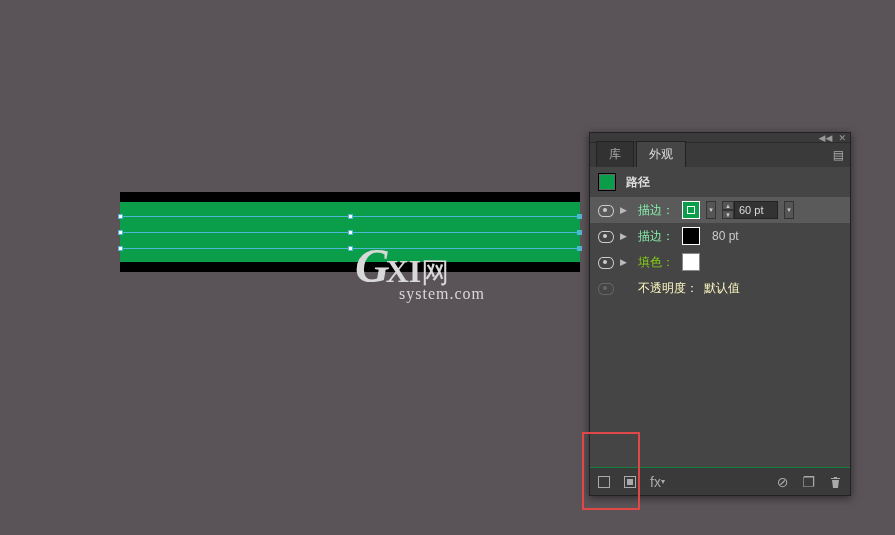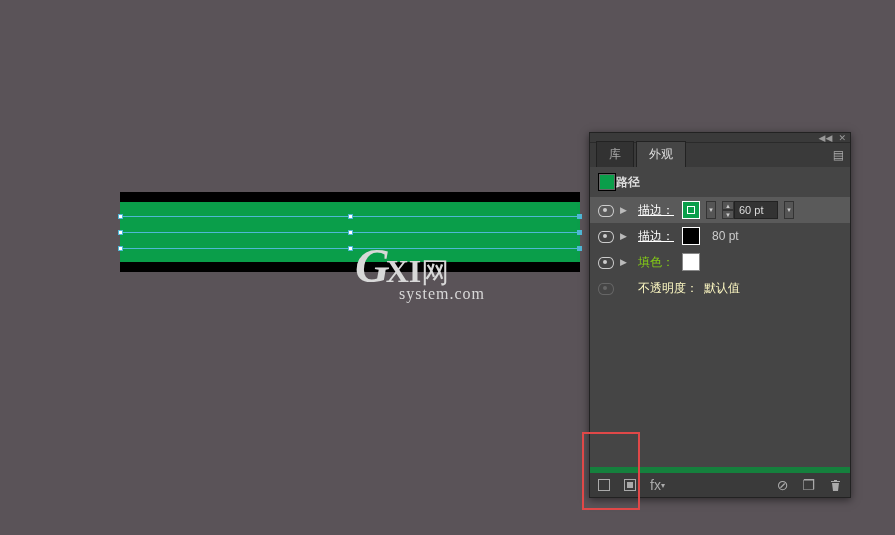--- a/index.html
+++ b/index.html
@@ -133,20 +133,21 @@
     
     .panel-body {
       background: #454545;
       min-height: 300px;
     }
     
     .header-row {
       display: flex;
       align-items: center;
       padding: 6px 8px;
+      gap: 10px;
     }
     .swatch {
       width: 18px; height: 18px;
       border: 1px solid #000;
       box-shadow: inset 0 0 0 1px #666;
     }
     .header-text {
       color: #ddd;
       font-weight: bold;
       font-size: 12px;
@@ -197,22 +198,21 @@
     }
     .prop-label {
       color: #84cc16;
       font-size: 12px;
       min-width: 38px;
     }
     .prop-label.highlight {
       color: #fef9c3;
     }
     .prop-label.link {
-      color: #ffffff;
-      text-decoration: underline;
+      color: #86efac;
     }
     
     .stroke-swatch {
       width: 18px; height: 18px;
       border: 1px solid #fff;
       position: relative;
       display: flex;
       align-items: center;
       justify-content: center;
     }
@@ -268,21 +268,21 @@
     }
     .value-text {
       color: #ccc;
       font-size: 12px;
       margin-left: 6px;
     }
     
     .panel-footer {
       height: 28px;
       background: #3a3a3a;
-      border-top: 6px solid #15803d;
+      border-top: 1px solid #15803d;
       display: flex;
       align-items: center;
       padding: 12px 8px;
       gap: 14px;
     }
     .footer-spacer { flex: 1; }
     .footer-icon {
       color: #aaa;
       cursor: pointer;
       font-size: 14px;

